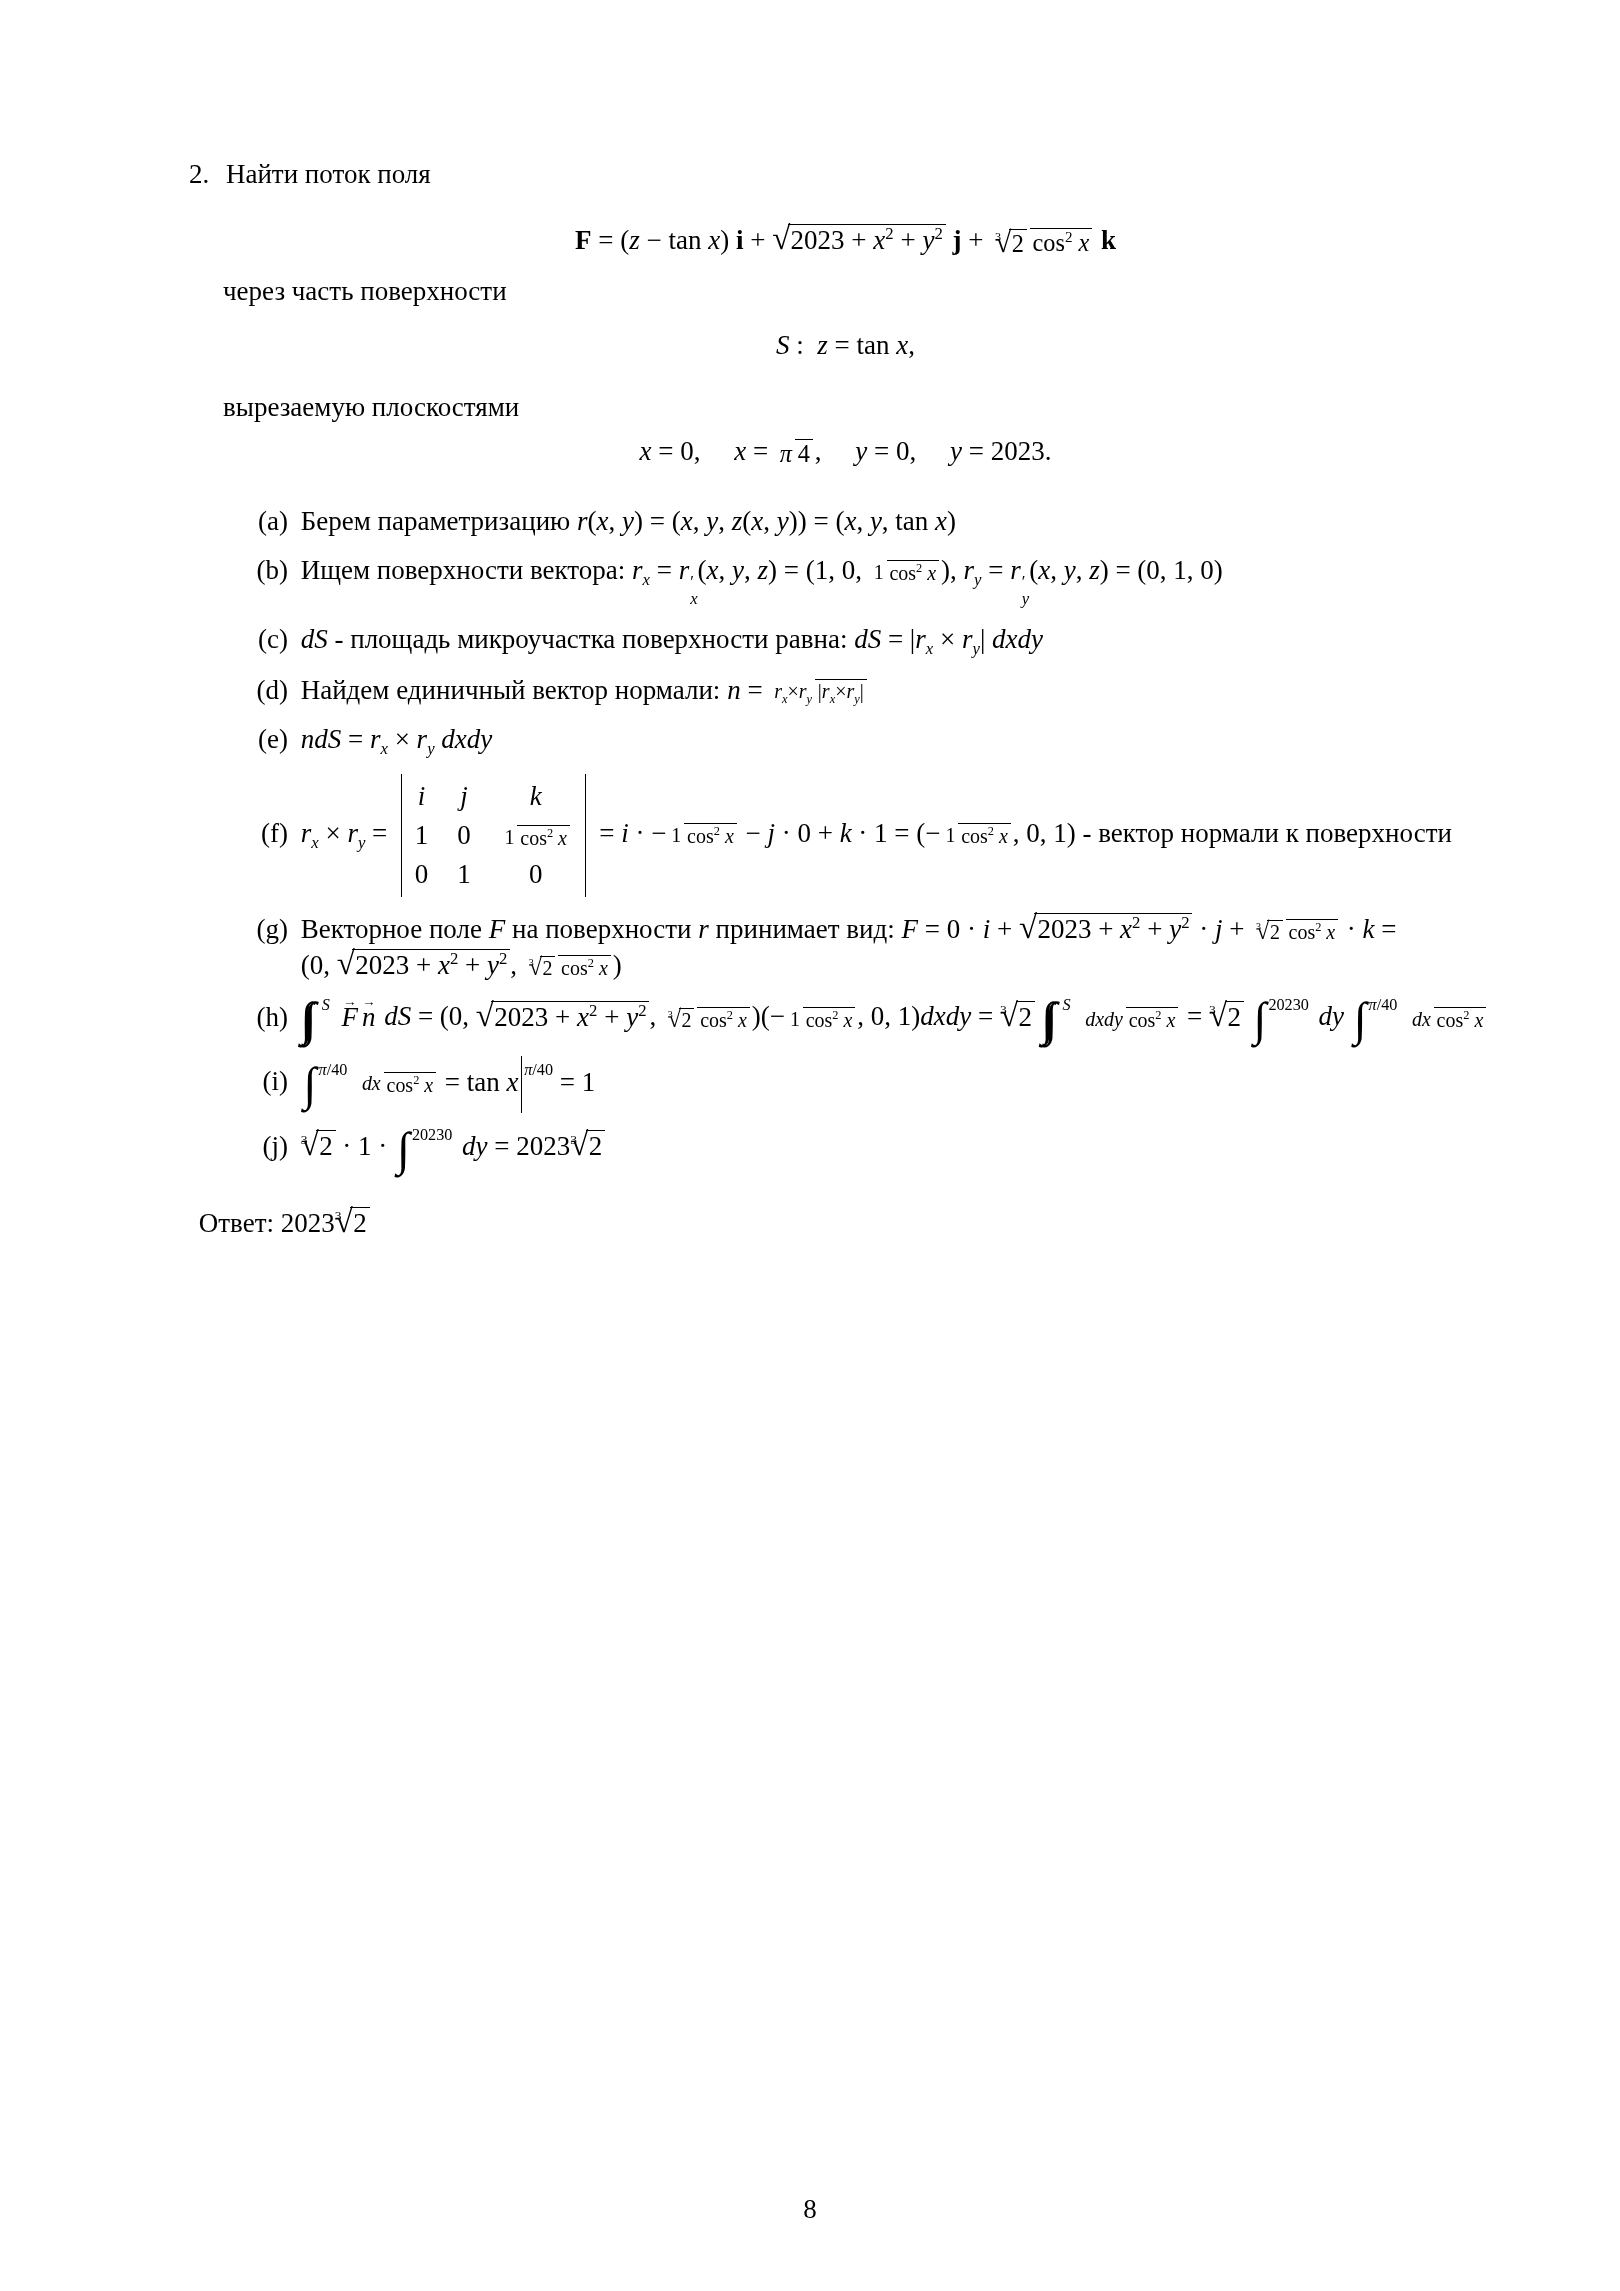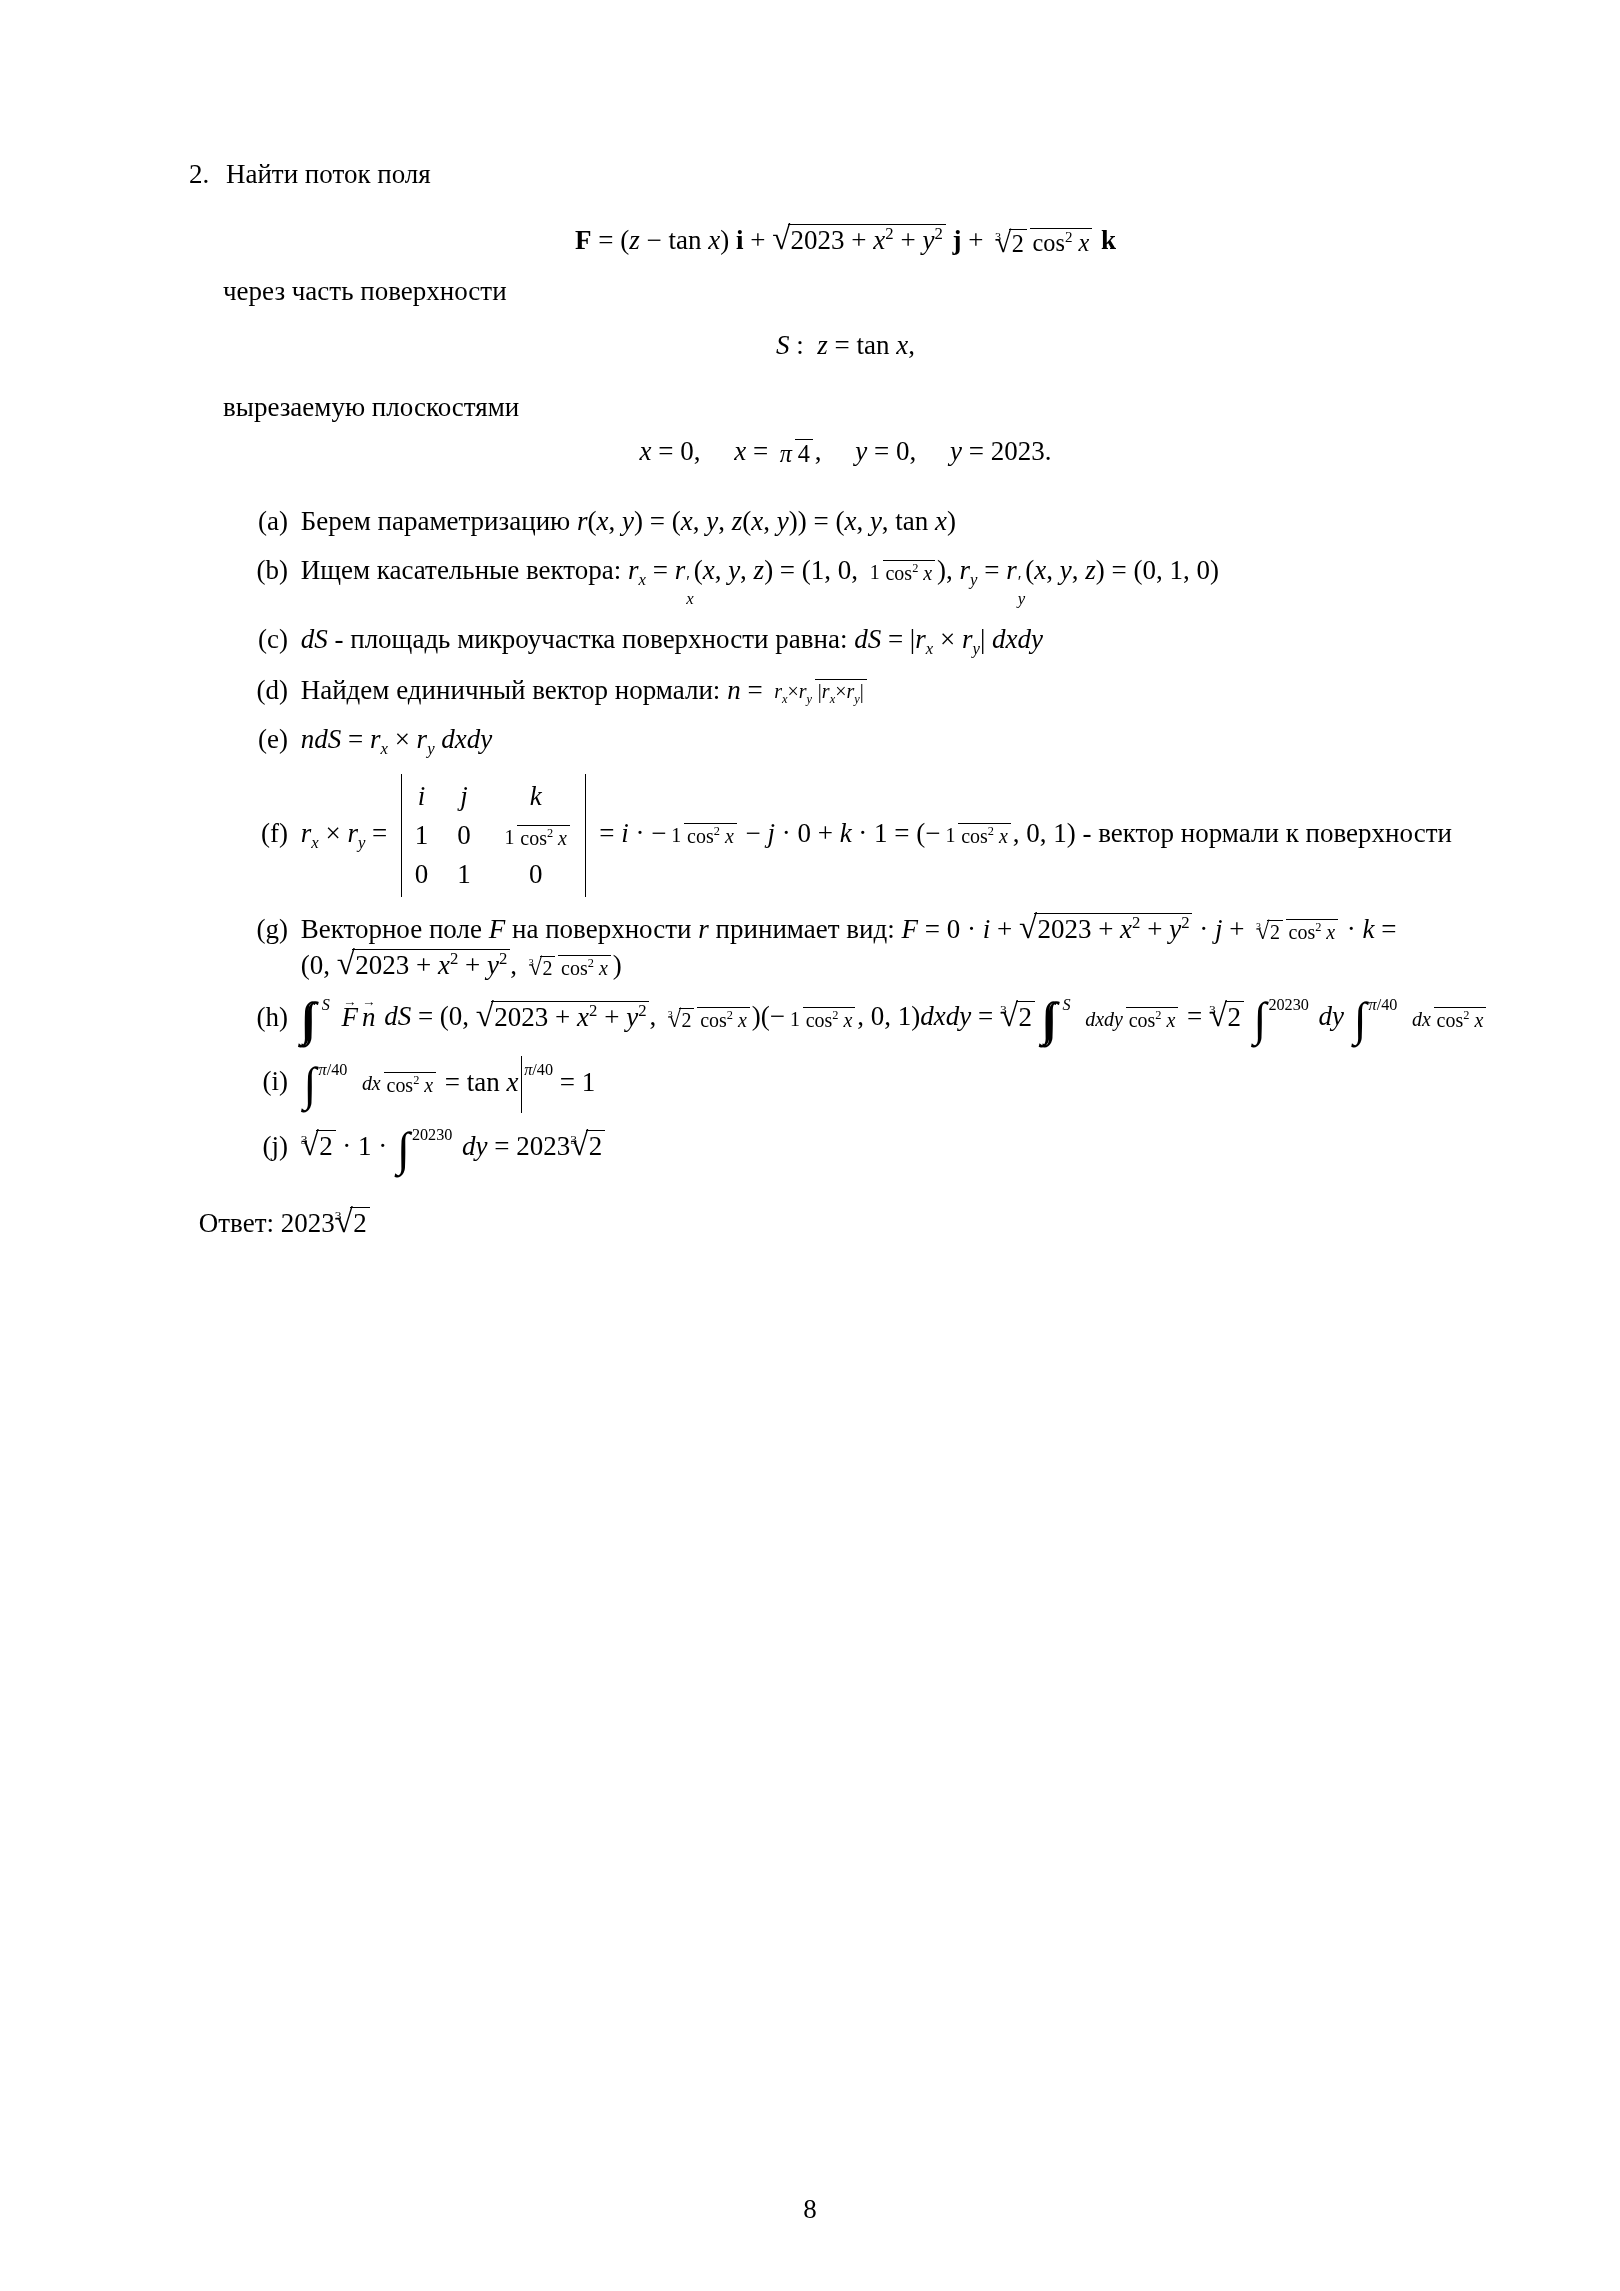--- a/index.html
+++ b/index.html
@@ -79,21 +79,21 @@
           <span class="math-den"><span class="math-rm">4</span></span>
         </span><span class="math-rm">,  </span><span class="math-it">y</span><span class="math-rm"> = 0,  </span><span class="math-it">y</span><span class="math-rm"> = 2023.</span></div>
 
     <ol class="steps">
       <li class="step">
         <span class="step-label">(a)</span>
         <span class="step-body"><span class="math-rm">Берем параметризацию </span><span class="math-it">r</span><span class="math-rm">(</span><span class="math-it">x</span><span class="math-rm">, </span><span class="math-it">y</span><span class="math-rm">) = (</span><span class="math-it">x</span><span class="math-rm">, </span><span class="math-it">y</span><span class="math-rm">, </span><span class="math-it">z</span><span class="math-rm">(</span><span class="math-it">x</span><span class="math-rm">, </span><span class="math-it">y</span><span class="math-rm">)) = (</span><span class="math-it">x</span><span class="math-rm">, </span><span class="math-it">y</span><span class="math-rm">, tan </span><span class="math-it">x</span><span class="math-rm">)</span></span>
       </li>
       <li class="step">
         <span class="step-label">(b)</span>
-        <span class="step-body"><span class="math-rm">Ищем касательные вектора: </span><span class="math-it">r</span><sub class="math-sb"><span class="math-it">x</span></sub><span class="math-rm"> = </span><span class="math-it">r</span><span class="math-ss">
+        <span class="step-body"><span class="math-rm">Ищем поверхности вектора: </span><span class="math-it">r</span><sub class="math-sb"><span class="math-it">x</span></sub><span class="math-rm"> = </span><span class="math-it">r</span><span class="math-ss">
               <span class="math-ssu"><span class="math-rm">′</span></span>
               <span class="math-ssl"><span class="math-it">x</span></span>
             </span><span class="math-rm">(</span><span class="math-it">x</span><span class="math-rm">, </span><span class="math-it">y</span><span class="math-rm">, </span><span class="math-it">z</span><span class="math-rm">) = (1, 0, </span><span class="math-fr">
               <span class="math-num"><span class="math-rm">1</span></span>
               <span class="math-den"><span class="math-rm">cos</span><sup class="math-sp"><span class="math-rm">2</span></sup><span class="math-rm"> </span><span class="math-it">x</span></span>
             </span><span class="math-rm">), </span><span class="math-it">r</span><sub class="math-sb"><span class="math-it">y</span></sub><span class="math-rm"> = </span><span class="math-it">r</span><span class="math-ss">
               <span class="math-ssu"><span class="math-rm">′</span></span>
               <span class="math-ssl"><span class="math-it">y</span></span>
             </span><span class="math-rm">(</span><span class="math-it">x</span><span class="math-rm">, </span><span class="math-it">y</span><span class="math-rm">, </span><span class="math-it">z</span><span class="math-rm">) = (0, 1, 0)</span></span>
       </li>

